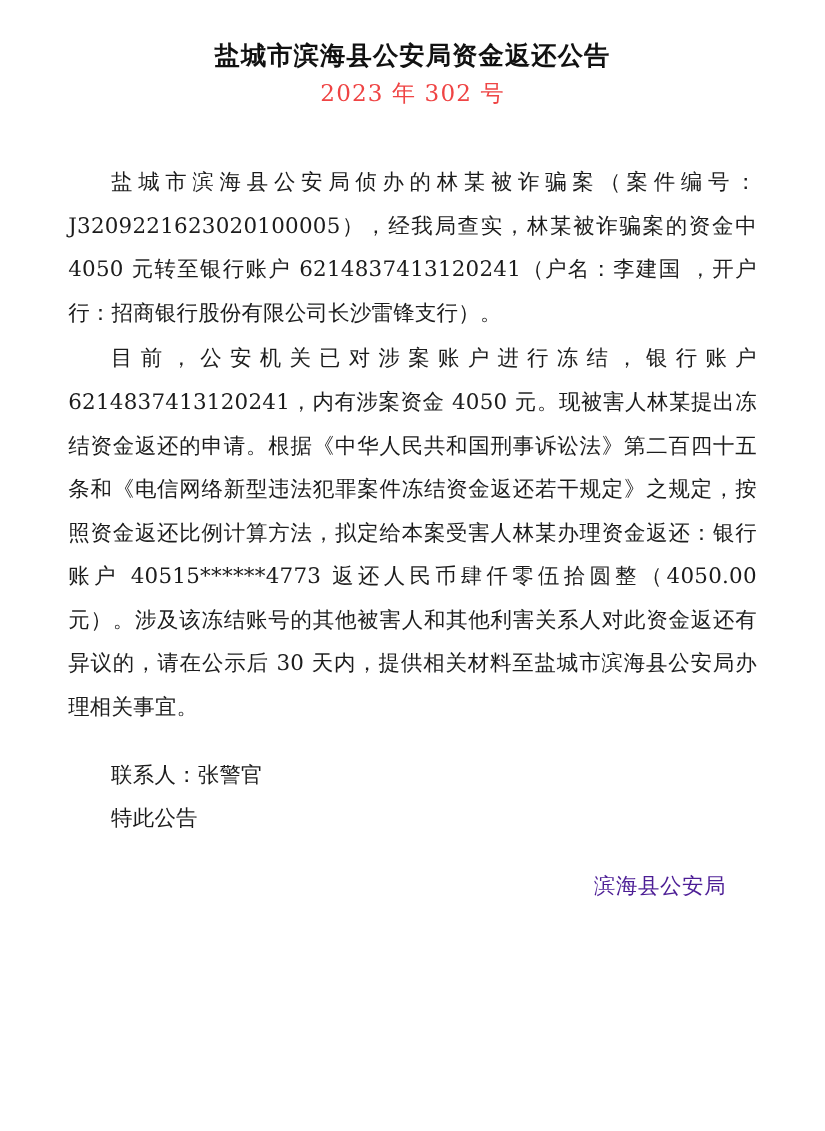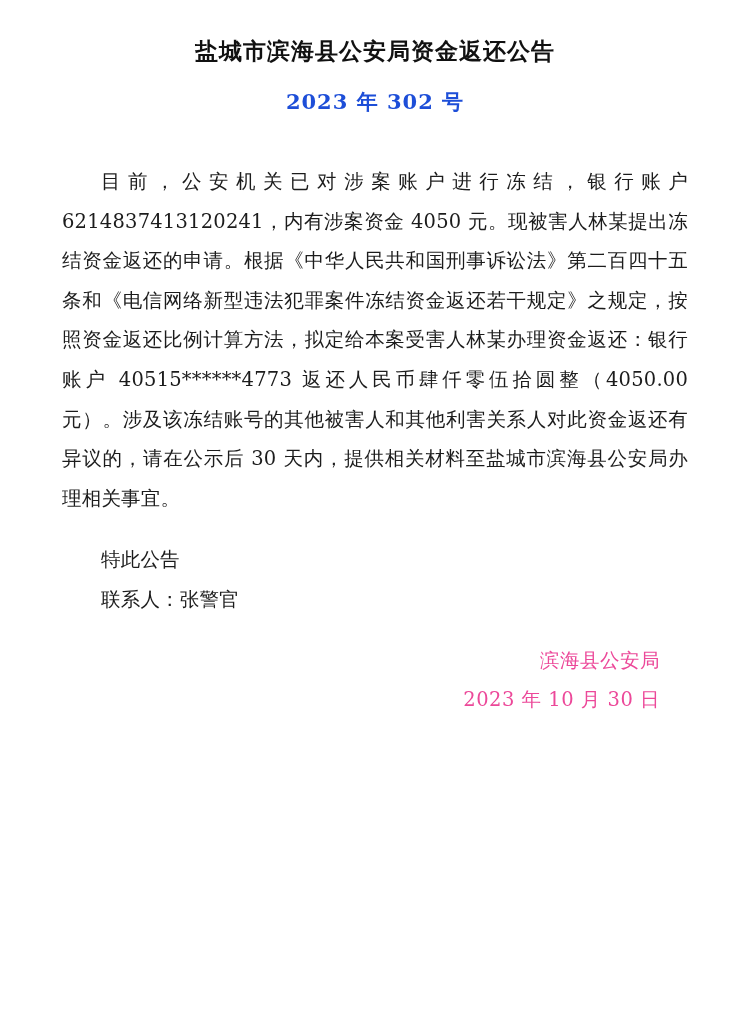--- a/index.html
+++ b/index.html
@@ -27,25 +27,25 @@
   }
   .doc-title {
     font-size: 23px;
     font-weight: 700;
     letter-spacing: 1px;
     line-height: 1.5;
     color: #111;
   }
   .doc-number {
     font-size: 21px;
-    font-weight: 700;
+    font-weight: 400;
     letter-spacing: 1px;
     line-height: 1.6;
-    margin-top: 16px;
-    color: #1d4ed8;
+    margin-top: 0;
+    color: #ef4444;
   }
   .body-block {
     margin-top: 44px;
   }
   p.para {
     font-size: 19.5px;
     line-height: 2.03;
     text-align: justify;
     text-justify: inter-ideograph;
     margin: 0 0 2px 0;
@@ -67,40 +67,40 @@
   .sign-block {
     margin-top: 22px;
     text-align: right;
     padding-right: 28px;
   }
   .sign-line {
     font-size: 19.5px;
     line-height: 2.0;
     letter-spacing: 0.5px;
     margin: 0;
-    color: #ec4899;
+    color: #4c1d95;
   }
 </style>
 </head>
 <body>
 
 <div class="page">
 
   <div class="title-block">
     <div class="doc-title">盐城市滨海县公安局资金返还公告</div>
     <div class="doc-number">2023 年 302 号</div>
   </div>
 
   <div class="body-block">
+    <p class="para">盐城市滨海县公安局侦办的林某被诈骗案（案件编号：J3209221623020100005），经我局查实，林某被诈骗案的资金中 4050 元转至银行账户 6214837413120241（户名：李建国 ，开户行：招商银行股份有限公司长沙雷锋支行）。</p>
     <p class="para">目前，公安机关已对涉案账户进行冻结，银行账户 6214837413120241，内有涉案资金 4050 元。现被害人林某提出冻结资金返还的申请。根据《中华人民共和国刑事诉讼法》第二百四十五条和《电信网络新型违法犯罪案件冻结资金返还若干规定》之规定，按照资金返还比例计算方法，拟定给本案受害人林某办理资金返还：银行账户 40515******4773 返还人民币肆仟零伍拾圆整（4050.00 元）。涉及该冻结账号的其他被害人和其他利害关系人对此资金返还有异议的，请在公示后 30 天内，提供相关材料至盐城市滨海县公安局办理相关事宜。</p>
   </div>
 
   <div class="contact-block">
+    <p class="contact-line">联系人：张警官</p>
     <p class="contact-line">特此公告</p>
-    <p class="contact-line">联系人：张警官</p>
   </div>
 
   <div class="sign-block">
     <p class="sign-line">滨海县公安局</p>
-    <p class="sign-line">2023 年 10 月 30 日</p>
   </div>
 
 </div>
 
 </body></html>

